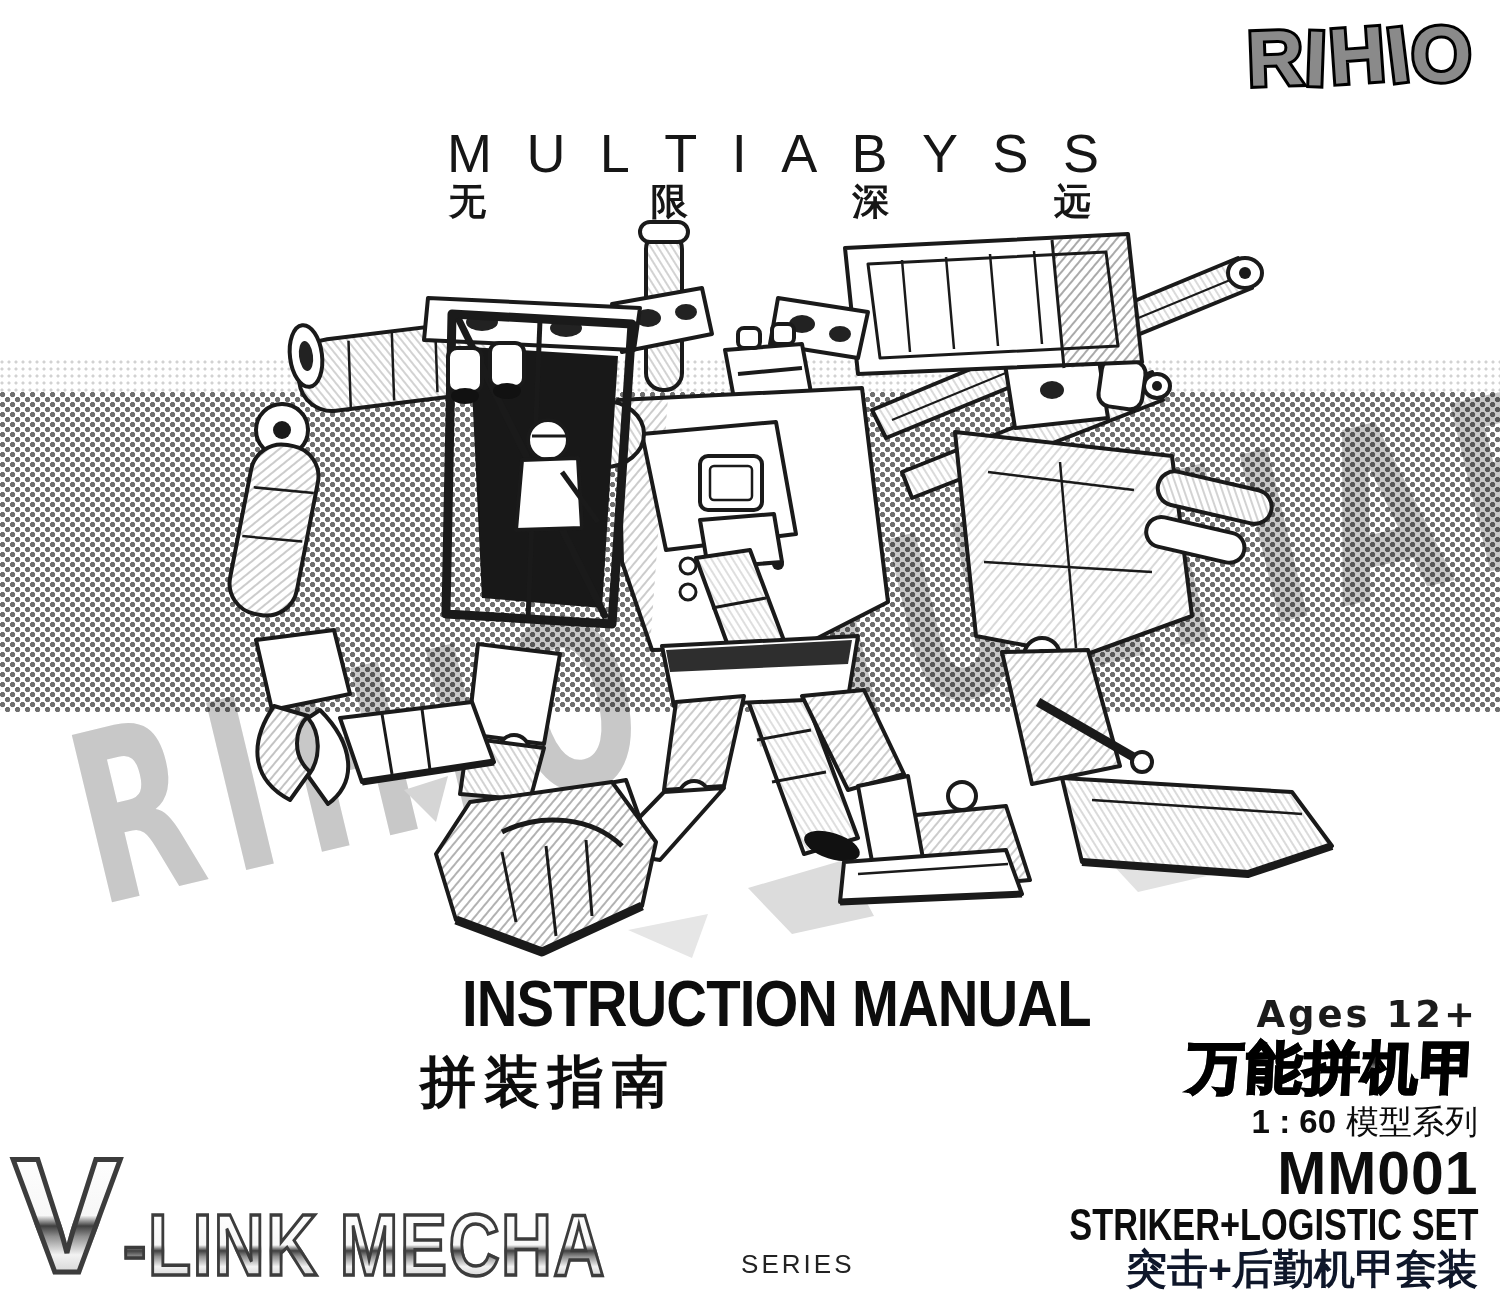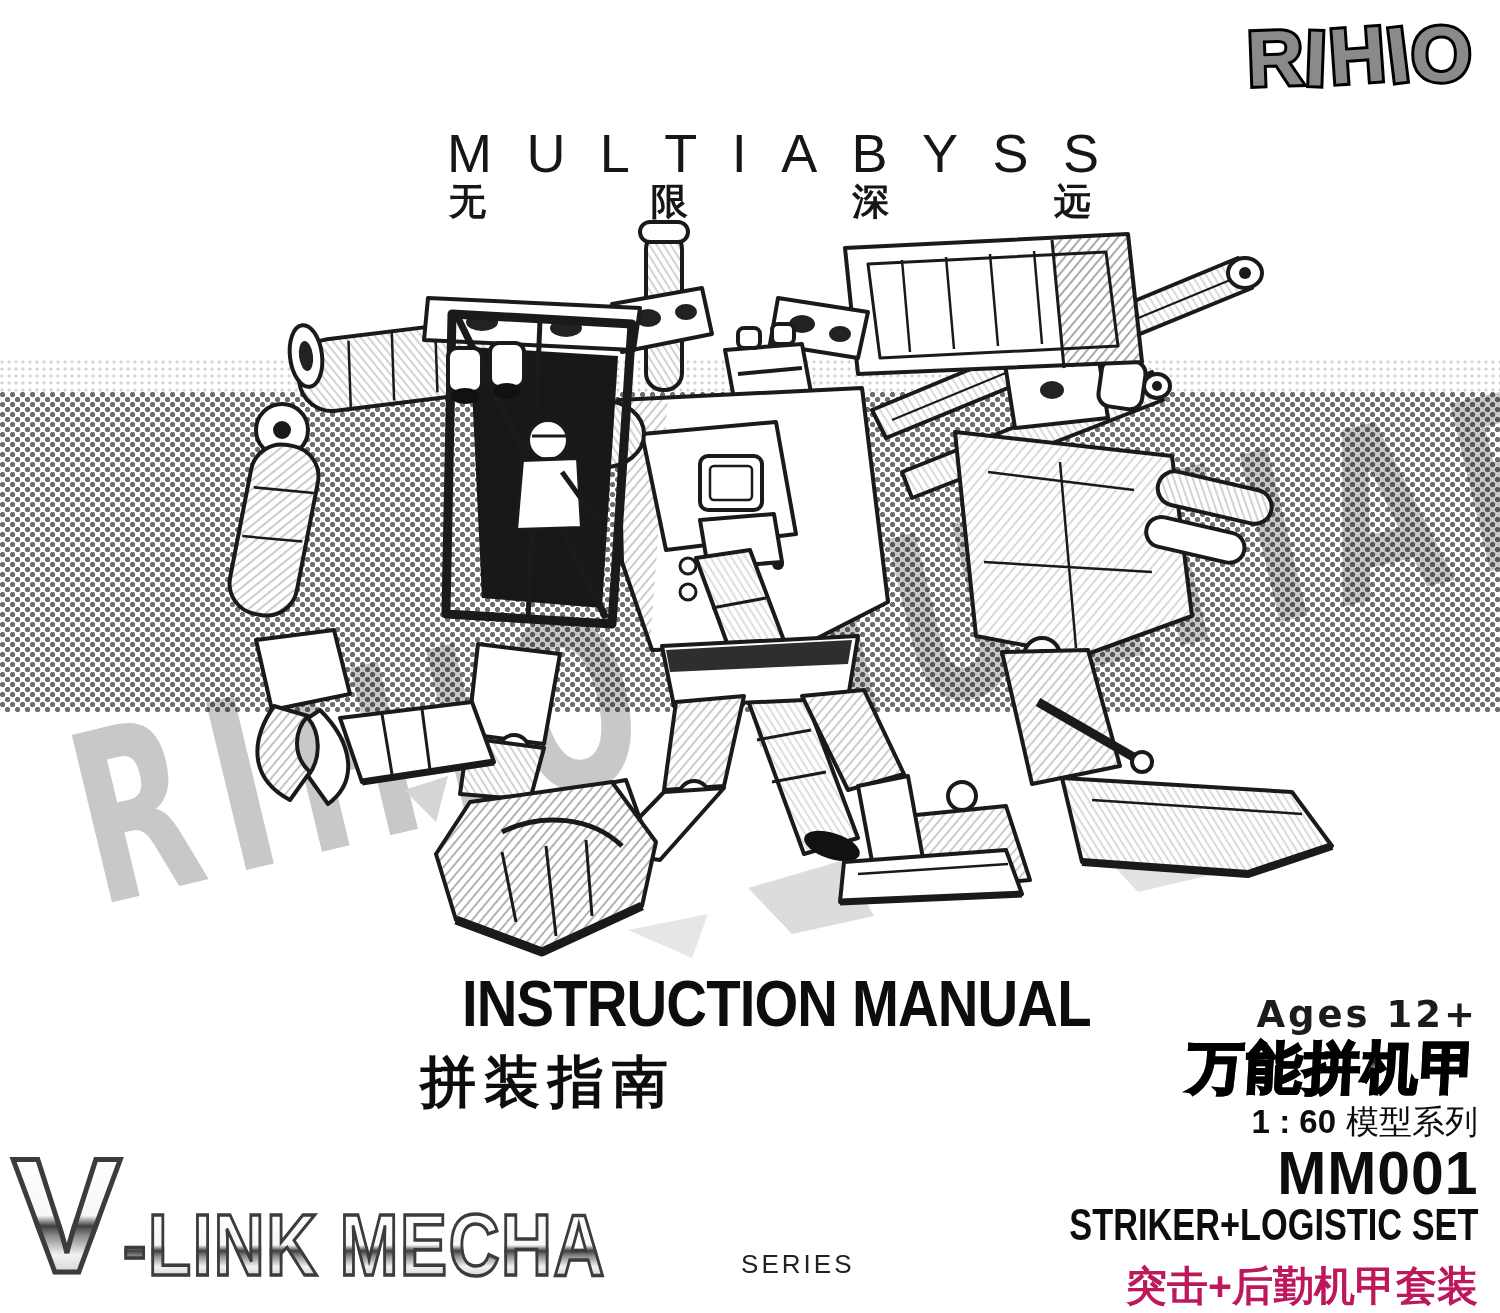--- a/index.html
+++ b/index.html
@@ -58,21 +58,21 @@
     background:linear-gradient(180deg,#0a0a0a 0%,#2a2a2a 40%,#b5b5b5 52%,#1a1a1a 64%,#000 100%);
     -webkit-background-clip:text;background-clip:text;-webkit-text-fill-color:transparent;
     -webkit-text-stroke:2.5px #000;}
   .scale-row{font-size:33px;line-height:1;margin-top:7px;color:#0d0d0d;}
   .scale-num{font-weight:900;}
   .scale-cn{font-weight:400;margin-left:10px;}
   .model-number{font-size:62px;font-weight:900;line-height:1;margin-top:4px;letter-spacing:1px;
     transform:scaleX(0.95);transform-origin:right center;color:#0d0d0d;}
   .set-en{font-size:44px;font-weight:900;line-height:0.95;white-space:nowrap;
     transform:scaleX(0.78);transform-origin:right center;color:#0d0d0d;}
-  .set-cn{font-size:41px;font-weight:900;line-height:1.1;margin-top:18px;color:#be185d;}
+  .set-cn{font-size:41px;font-weight:900;line-height:1.1;margin-top:1px;color:#0f172a;}
 
   
   .footer-logo{position:absolute;left:12px;top:1150px;display:flex;align-items:flex-end;z-index:5;}
   .chrome{background:linear-gradient(180deg,#ffffff 0%,#f7f7f7 50%,#3f3f3f 58%,#8f8f8f 66%,#f2f2f2 80%,#c9c9c9 100%);
     -webkit-background-clip:text;background-clip:text;color:#9a9a9a;
     -webkit-text-fill-color:transparent;paint-order:stroke fill;}
   .v-big{font-size:164px;line-height:0.8;font-weight:700;-webkit-text-stroke:5px #3c3c3c;}
   .link-mecha{font-size:88px;line-height:0.82;font-weight:800;letter-spacing:2px;margin-left:2px;
     transform:scaleX(0.8);transform-origin:left bottom;-webkit-text-stroke:3.5px #3c3c3c;white-space:nowrap;}
   .series{font-size:26px;line-height:1;font-weight:400;letter-spacing:3px;margin-left:14px;

